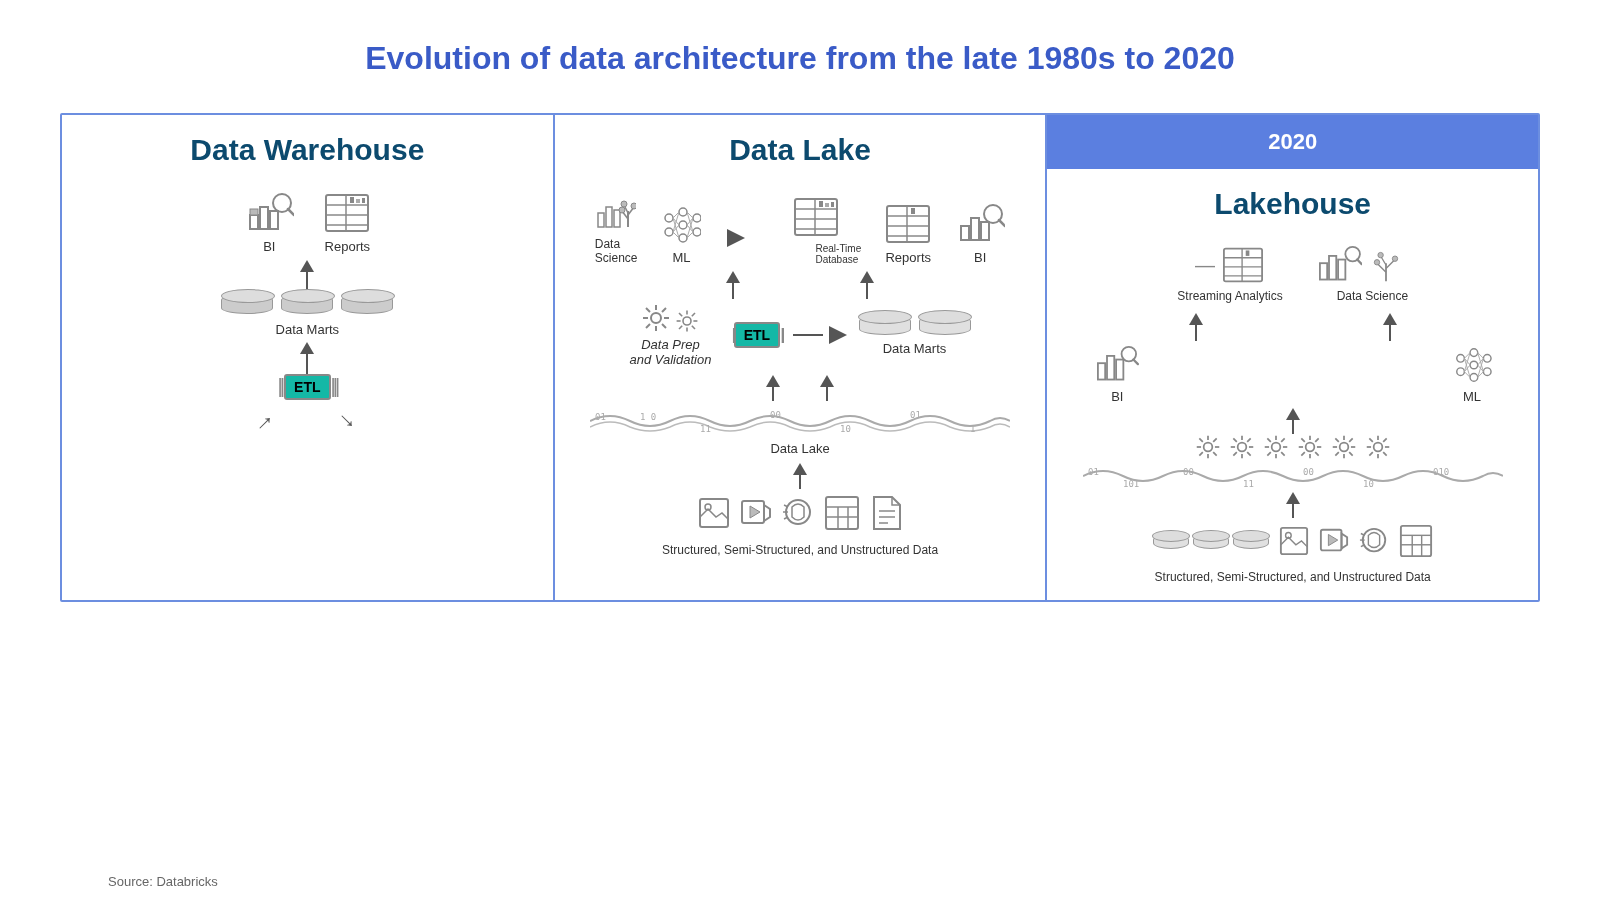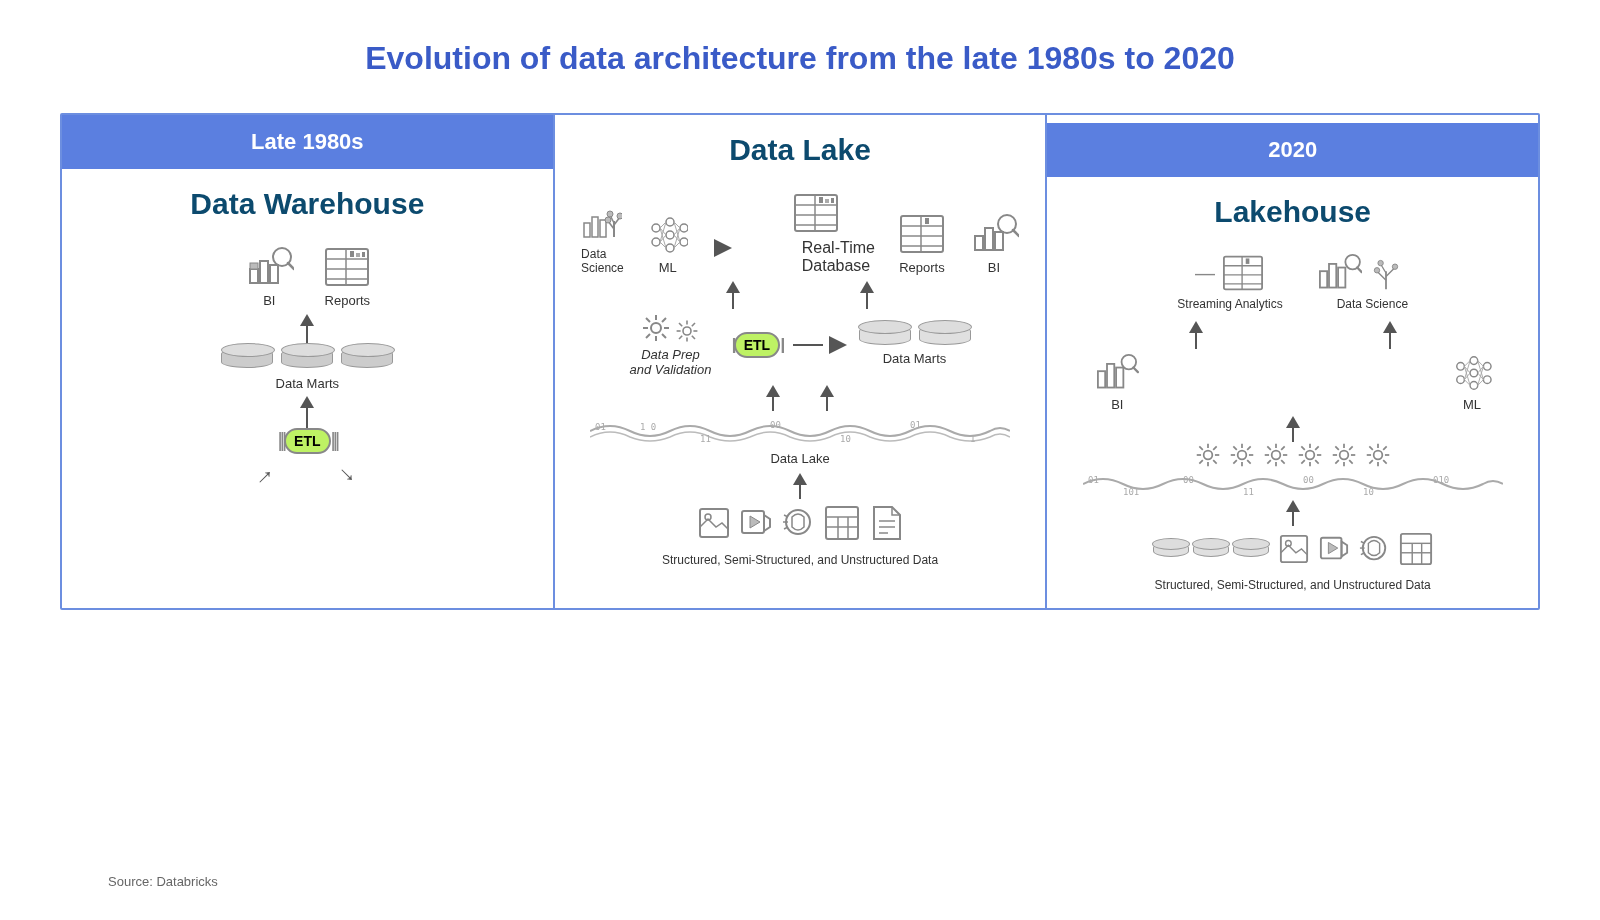--- a/index.html
+++ b/index.html
@@ -82,25 +82,25 @@
       margin: auto 2px;
     }
 
     
     svg.icon { display: block; }
 
     .etl-box {
       display: flex;
       align-items: center;
       border: 2px solid #888;
-      border-radius: 13px;
+      border-radius: 3px;
       padding: 3px 8px;
       font-size: 14px;
       font-weight: 600;
-      background: #bef264;
+      background: #14b8a6;
       gap: 6px;
     }
 
     .db-stack {
       display: flex;
       flex-direction: column;
       align-items: center;
       gap: 1px;
     }
 
@@ -210,21 +210,20 @@
     }
   </style>
 </head>
 <body>
 
 <h1>Evolution of data architecture from the late 1980s to 2020</h1>
 
 <div class="diagram-container">
 
   <div class="column">
-    <div class="col-header">Late 1980s</div>
     <div class="col-title">Data Warehouse</div>
     <div class="col1-body">
 
       <div class="icon-row">
         <div class="icon-label">
 
           <svg class="icon" width="50" height="44" viewBox="0 0 50 44">
 
             <rect x="6" y="24" width="8" height="14" fill="none" stroke="#888" stroke-width="2"></rect>
             <rect x="6" y="18" width="8" height="6" fill="#bbb" stroke="#888" stroke-width="1"></rect>
@@ -347,21 +346,21 @@
           <svg class="icon" width="46" height="44" viewBox="0 0 46 44">
             <rect x="2" y="4" width="42" height="36" rx="2" fill="none" stroke="#888" stroke-width="2"></rect>
             <line x1="2" y1="14" x2="44" y2="14" stroke="#888" stroke-width="1.5"></line>
             <line x1="2" y1="24" x2="44" y2="24" stroke="#888" stroke-width="1.5"></line>
             <line x1="2" y1="34" x2="44" y2="34" stroke="#888" stroke-width="1.5"></line>
             <line x1="22" y1="4" x2="22" y2="40" stroke="#888" stroke-width="1.5"></line>
             <rect x="26" y="6" width="4" height="6" fill="#888"></rect>
             <rect x="32" y="8" width="4" height="4" fill="#aaa"></rect>
             <rect x="38" y="7" width="3" height="5" fill="#888"></rect>
           </svg>
-          <span style="font-size:16px;margin-left:44px;">Real-Time<br>Database</span>
+          <span style="font-size:10px;margin-left:44px;">Real-Time<br>Database</span>
         </div>
 
         <div class="icon-label">
           <svg class="icon" width="46" height="44" viewBox="0 0 46 44">
             <rect x="2" y="4" width="42" height="36" rx="2" fill="none" stroke="#888" stroke-width="2"></rect>
             <line x1="2" y1="14" x2="44" y2="14" stroke="#888" stroke-width="1.5"></line>
             <line x1="2" y1="24" x2="44" y2="24" stroke="#888" stroke-width="1.5"></line>
             <line x1="2" y1="34" x2="44" y2="34" stroke="#888" stroke-width="1.5"></line>
             <line x1="22" y1="4" x2="22" y2="40" stroke="#888" stroke-width="1.5"></line>
             <rect x="26" y="6" width="4" height="6" fill="#888"></rect>
@@ -510,21 +509,21 @@
           <line x1="9" y1="16" x2="25" y2="16" stroke="#888" stroke-width="1.5"></line>
           <line x1="9" y1="22" x2="25" y2="22" stroke="#888" stroke-width="1.5"></line>
           <line x1="9" y1="28" x2="18" y2="28" stroke="#888" stroke-width="1.5"></line>
         </svg>
       </div>
       <div class="section-label" style="font-size:12px; margin-top:6px;">Structured, Semi-Structured, and Unstructured Data</div>
 
     </div>
   </div>
 
-  <div class="column" style="border-right:none;margin-top:8px;">
+  <div class="column" style="border-right:none;">
     <div class="col-header">2020</div>
     <div class="col-title">Lakehouse</div>
     <div class="col3-body">
 
       <div class="icon-row" style="gap:30px;">
         <div class="icon-label">
 
           <div style="display:flex;gap:6px;align-items:center;">
             <span style="font-size:20px;color:#888;">—</span>
             <svg width="44" height="40" viewBox="0 0 46 44">

